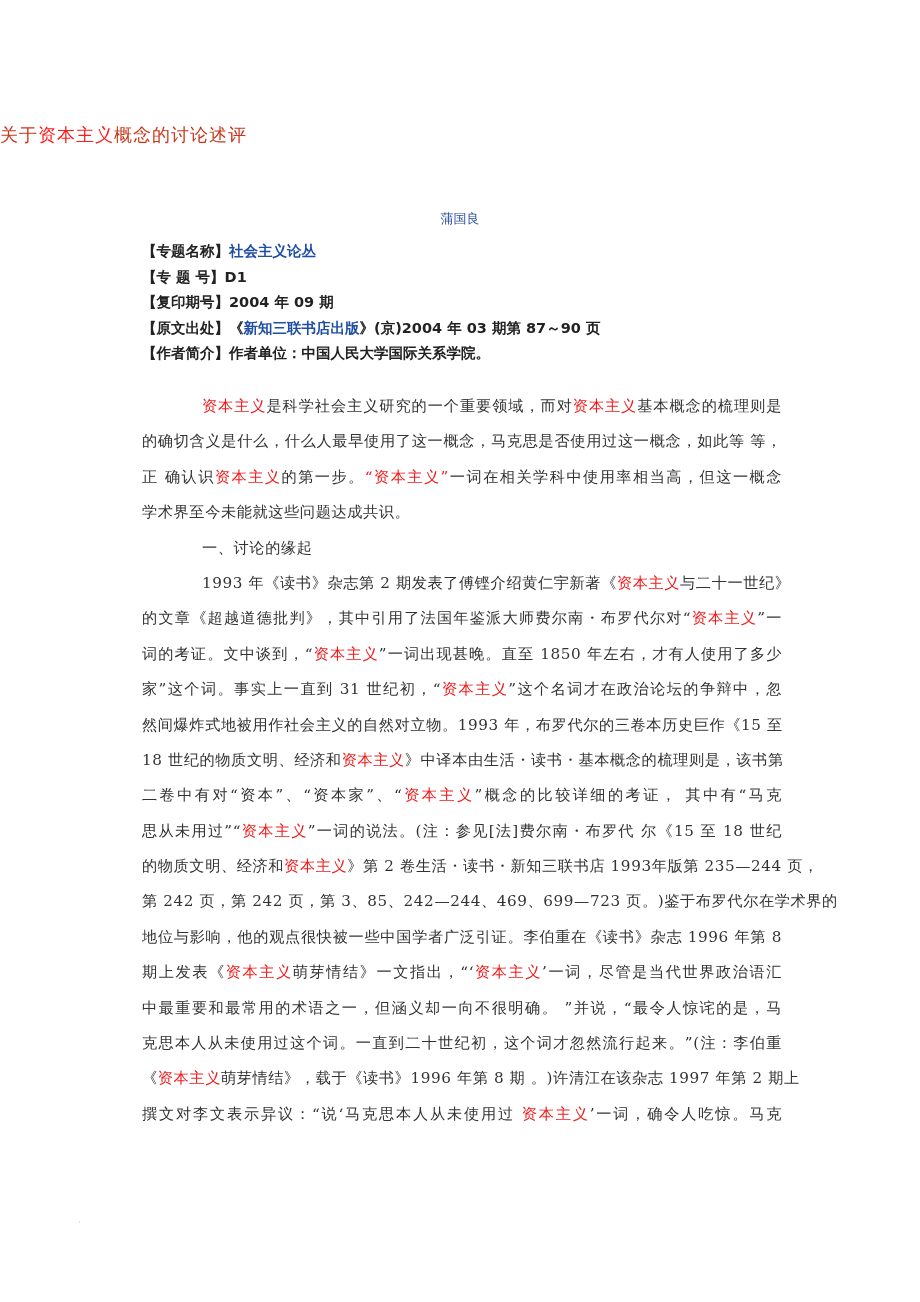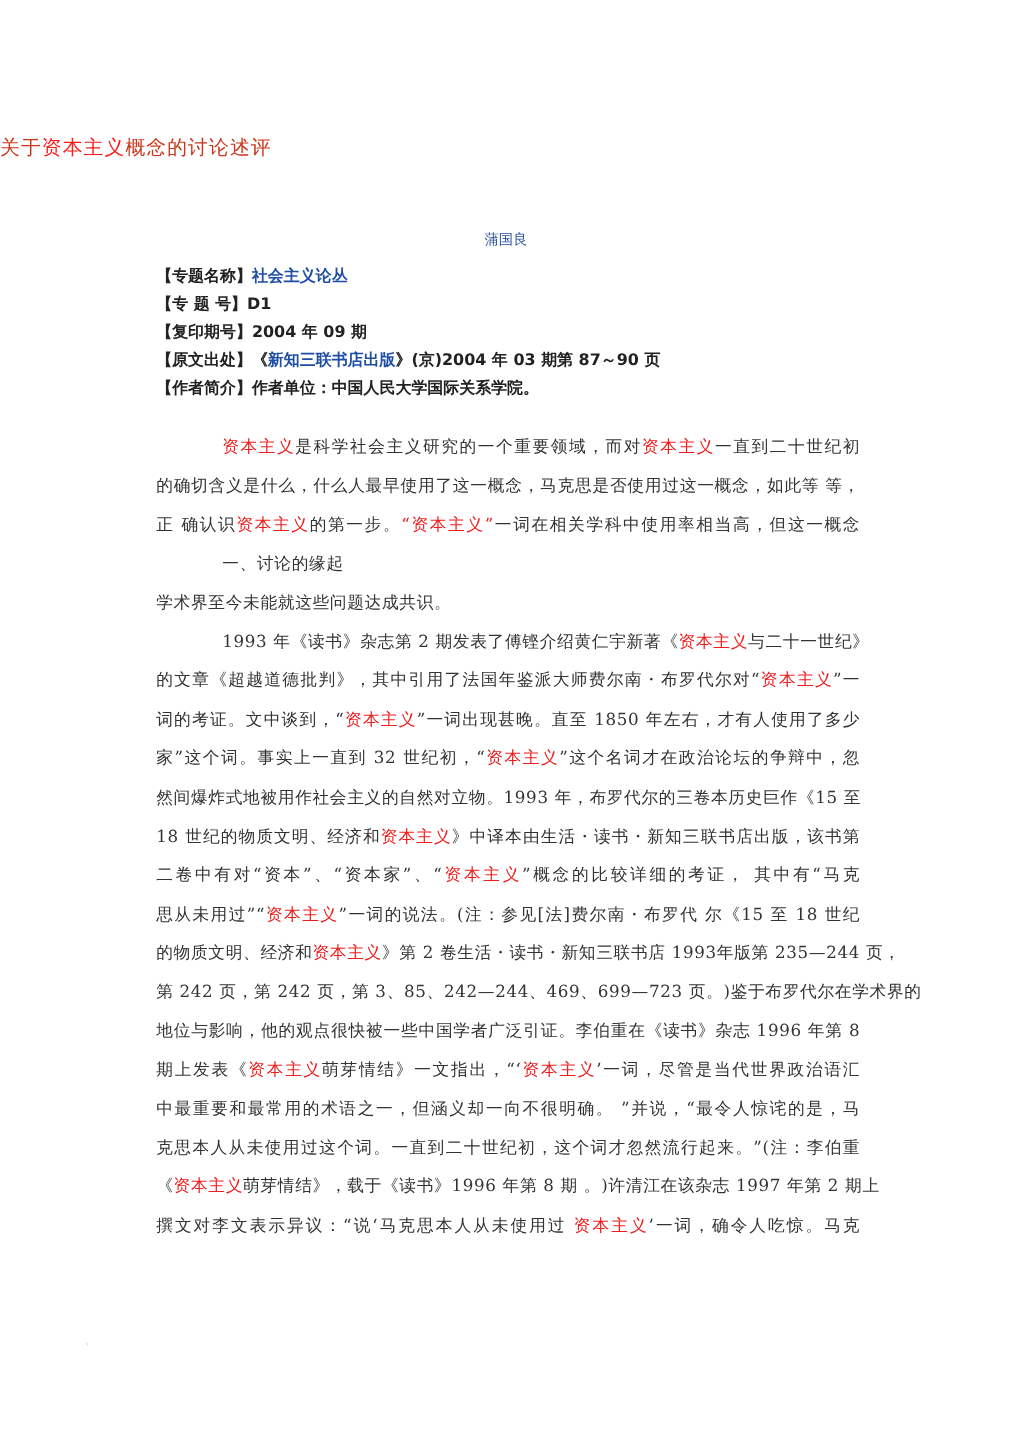--- a/index.html
+++ b/index.html
@@ -51,31 +51,31 @@
     </div>
     <div class="meta-row">
       <span class="lbl">【原文出处】</span><span>《</span><span class="link">新知三联书店出版</span><span>》(京)2004 年 03 期第 87～90 页</span>
     </div>
     <div class="meta-row">
       <span class="lbl">【作者简介】</span><span>作者单位：中国人民大学国际关系学院。</span>
     </div>
   </div>
 
   <div class="body" id="body">
-      <div class="line indent"><span class="red">资本主义</span><span>是科学社会主义研究的一个重要领域，而对</span><span class="red">资本主义</span><span>一直到二十世纪初</span></div>
+      <div class="line indent"><span class="red">资本主义</span><span>是科学社会主义研究的一个重要领域，而对</span><span class="red">资本主义</span><span>基本概念的梳理则是</span></div>
       <div class="line"><span>的确切含义是什么，什么人最早使用了这一概念，马克思是否使用过这一概念，如此等  等，</span></div>
       <div class="line"><span>正  确认识</span><span class="red">资本主义</span><span>的第一步。</span><span class="red">“资本主义”</span><span>一词在相关学科中使用率相当高，但这一概念</span></div>
+      <div class="line last"><span>学术界至今未能就这些问题达成共识。</span></div>
       <div class="line heading"><span>一、讨论的缘起</span></div>
-      <div class="line last"><span>学术界至今未能就这些问题达成共识。</span></div>
       <div class="line indent"><span>1993 年《读书》杂志第 2 期发表了傅铿介绍黄仁宇新著《</span><span class="red">资本主义</span><span>与二十一世纪》</span></div>
       <div class="line"><span>的文章《超越道德批判》，其中引用了法国年鉴派大师费尔南・布罗代尔对“</span><span class="red">资本主义</span><span>”一</span></div>
       <div class="line"><span>词的考证。文中谈到，“</span><span class="red">资本主义</span><span>”一词出现甚晚。直至 1850 年左右，才有人使用了多少</span></div>
-      <div class="line"><span>家”这个词。事实上一直到 32 世纪初，“</span><span class="red">资本主义</span><span>”这个名词才在政治论坛的争辩中，忽</span></div>
+      <div class="line"><span>家”这个词。事实上一直到 31 世纪初，“</span><span class="red">资本主义</span><span>”这个名词才在政治论坛的争辩中，忽</span></div>
       <div class="line"><span>然间爆炸式地被用作社会主义的自然对立物。1993 年，布罗代尔的三卷本历史巨作《15 至</span></div>
-      <div class="line"><span>18 世纪的物质文明、经济和</span><span class="red">资本主义</span><span>》中译本由生活・读书・新知三联书店出版，该书第</span></div>
+      <div class="line"><span>18 世纪的物质文明、经济和</span><span class="red">资本主义</span><span>》中译本由生活・读书・基本概念的梳理则是，该书第</span></div>
       <div class="line"><span>二卷中有对“资本”、“资本家”、“</span><span class="red">资本主义</span><span>”概念的比较详细的考证， 其中有“马克</span></div>
       <div class="line"><span>思从未用过”“</span><span class="red">资本主义</span><span>”一词的说法。(注：参见[法]费尔南・布罗代 尔《15 至 18 世纪</span></div>
       <div class="line"><span>的物质文明、经济和</span><span class="red">资本主义</span><span>》第 2 卷生活・读书・新知三联书店 1993年版第 235—244 页，</span></div>
       <div class="line"><span>第 242 页，第 242 页，第 3、85、242—244、469、699—723 页。)鉴于布罗代尔在学术界的</span></div>
       <div class="line"><span>地位与影响，他的观点很快被一些中国学者广泛引证。李伯重在《读书》杂志 1996 年第 8</span></div>
       <div class="line"><span>期上发表《</span><span class="red">资本主义</span><span>萌芽情结》一文指出，“‘</span><span class="red">资本主义</span><span>’一词，尽管是当代世界政治语汇</span></div>
       <div class="line"><span>中最重要和最常用的术语之一，但涵义却一向不很明确。 ”并说，“最令人惊诧的是，马</span></div>
       <div class="line"><span>克思本人从未使用过这个词。一直到二十世纪初，这个词才忽然流行起来。”(注：李伯重</span></div>
       <div class="line"><span>《</span><span class="red">资本主义</span><span>萌芽情结》，载于《读书》1996 年第 8 期 。)许清江在该杂志 1997 年第 2 期上</span></div>
       <div class="line"><span>撰文对李文表示异议：“说‘马克思本人从未使用过 </span><span class="red">资本主义</span><span>’一词，确令人吃惊。马克</span></div>

